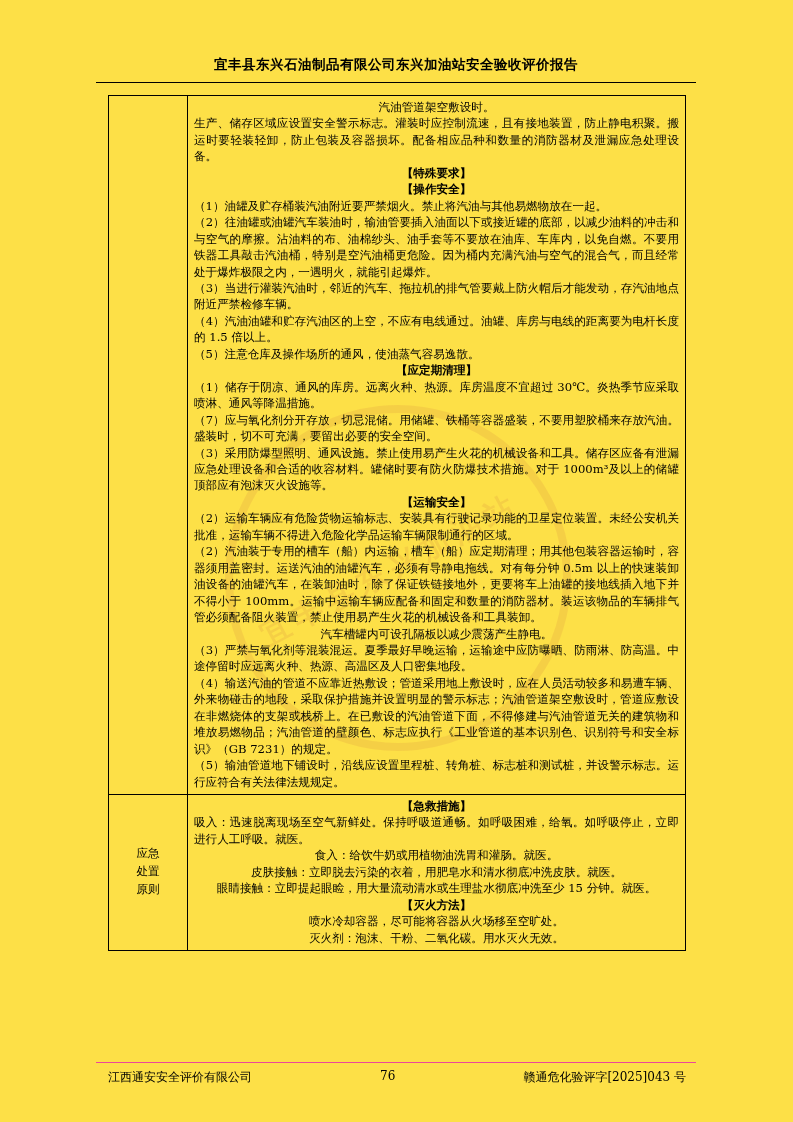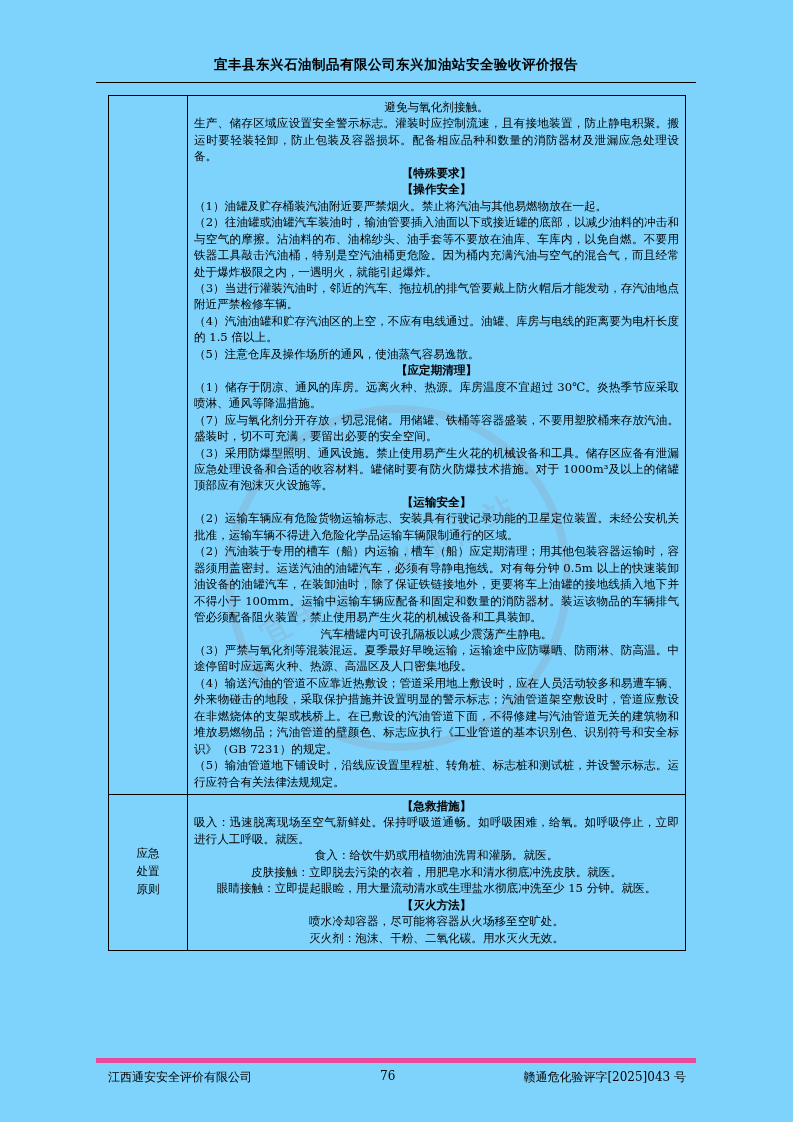--- a/index.html
+++ b/index.html
@@ -3,21 +3,21 @@
 <meta charset="utf-8">
 <style>
   html, body {
     margin: 0;
     padding: 0;
     background: #f0f0f0;
   }
   .page {
     width: 793px;
     height: 1122px;
-    background: #7dd3fc;
+    background: #fde047;
     margin: 0 auto;
     position: relative;
     box-sizing: border-box;
     font-family: "DejaVu Sans", "Liberation Sans", sans-serif;
     color: #000000;
     overflow: hidden;
   }
   .header {
     position: absolute;
     top: 56px;
@@ -66,21 +66,21 @@
   .c { text-align: center; }
   .j { text-align: justify; text-justify: inter-ideograph; }
   .indent1 { text-indent: 1.9em; }
   .indent2 { text-indent: 2.6em; }
   .bold { font-weight: bold; }
   .footer {
     position: absolute;
     bottom: 36px;
     left: 96px;
     width: 600px;
-    border-top: 5px solid #ec4899;
+    border-top: 1px solid #ec4899;
     padding-top: 6px;
     display: flex;
     justify-content: space-between;
     font-family: "DejaVu Serif", "Liberation Serif", serif;
     font-size: 12px;
   }
   .footer .fl { padding-left: 12px; }
   .footer .fr { padding-right: 10px; }
   .watermark {
     position: absolute;
@@ -127,21 +127,21 @@
   <div class="watermark">
     <div class="wm-ring"></div>
     <div class="wm-text">宜丰县东兴加油站</div>
   </div>
 
   <table class="doc-table">
     <tbody>
       <tr>
         <td class="col-label"></td>
         <td class="cell-body" id="cell-body-0">
-            <p class="c">避免与氧化剂接触。</p>
+            <p class="c">汽油管道架空敷设时。</p>
             <p class="j indent2">生产、储存区域应设置安全警示标志。灌装时应控制流速，且有接地装置，防止静电积聚。搬运时要轻装轻卸，防止包装及容器损坏。配备相应品种和数量的消防器材及泄漏应急处理设备。</p>
             <p class="c bold">【特殊要求】</p>
             <p class="c bold">【操作安全】</p>
             <p class="j indent1">（1）油罐及贮存桶装汽油附近要严禁烟火。禁止将汽油与其他易燃物放在一起。</p>
             <p class="j indent1">（2）往油罐或油罐汽车装油时，输油管要插入油面以下或接近罐的底部，以减少油料的冲击和与空气的摩擦。沾油料的布、油棉纱头、油手套等不要放在油库、车库内，以免自燃。不要用铁器工具敲击汽油桶，特别是空汽油桶更危险。因为桶内充满汽油与空气的混合气，而且经常处于爆炸极限之内，一遇明火，就能引起爆炸。</p>
             <p class="j indent1">（3）当进行灌装汽油时，邻近的汽车、拖拉机的排气管要戴上防火帽后才能发动，存汽油地点附近严禁检修车辆。</p>
             <p class="j indent1">（4）汽油油罐和贮存汽油区的上空，不应有电线通过。油罐、库房与电线的距离要为电杆长度的 1.5 倍以上。</p>
             <p class="j indent1">（5）注意仓库及操作场所的通风，使油蒸气容易逸散。</p>
             <p class="c bold">【应定期清理】</p>
             <p class="j indent1">（1）储存于阴凉、通风的库房。远离火种、热源。库房温度不宜超过 30℃。炎热季节应采取喷淋、通风等降温措施。</p>

